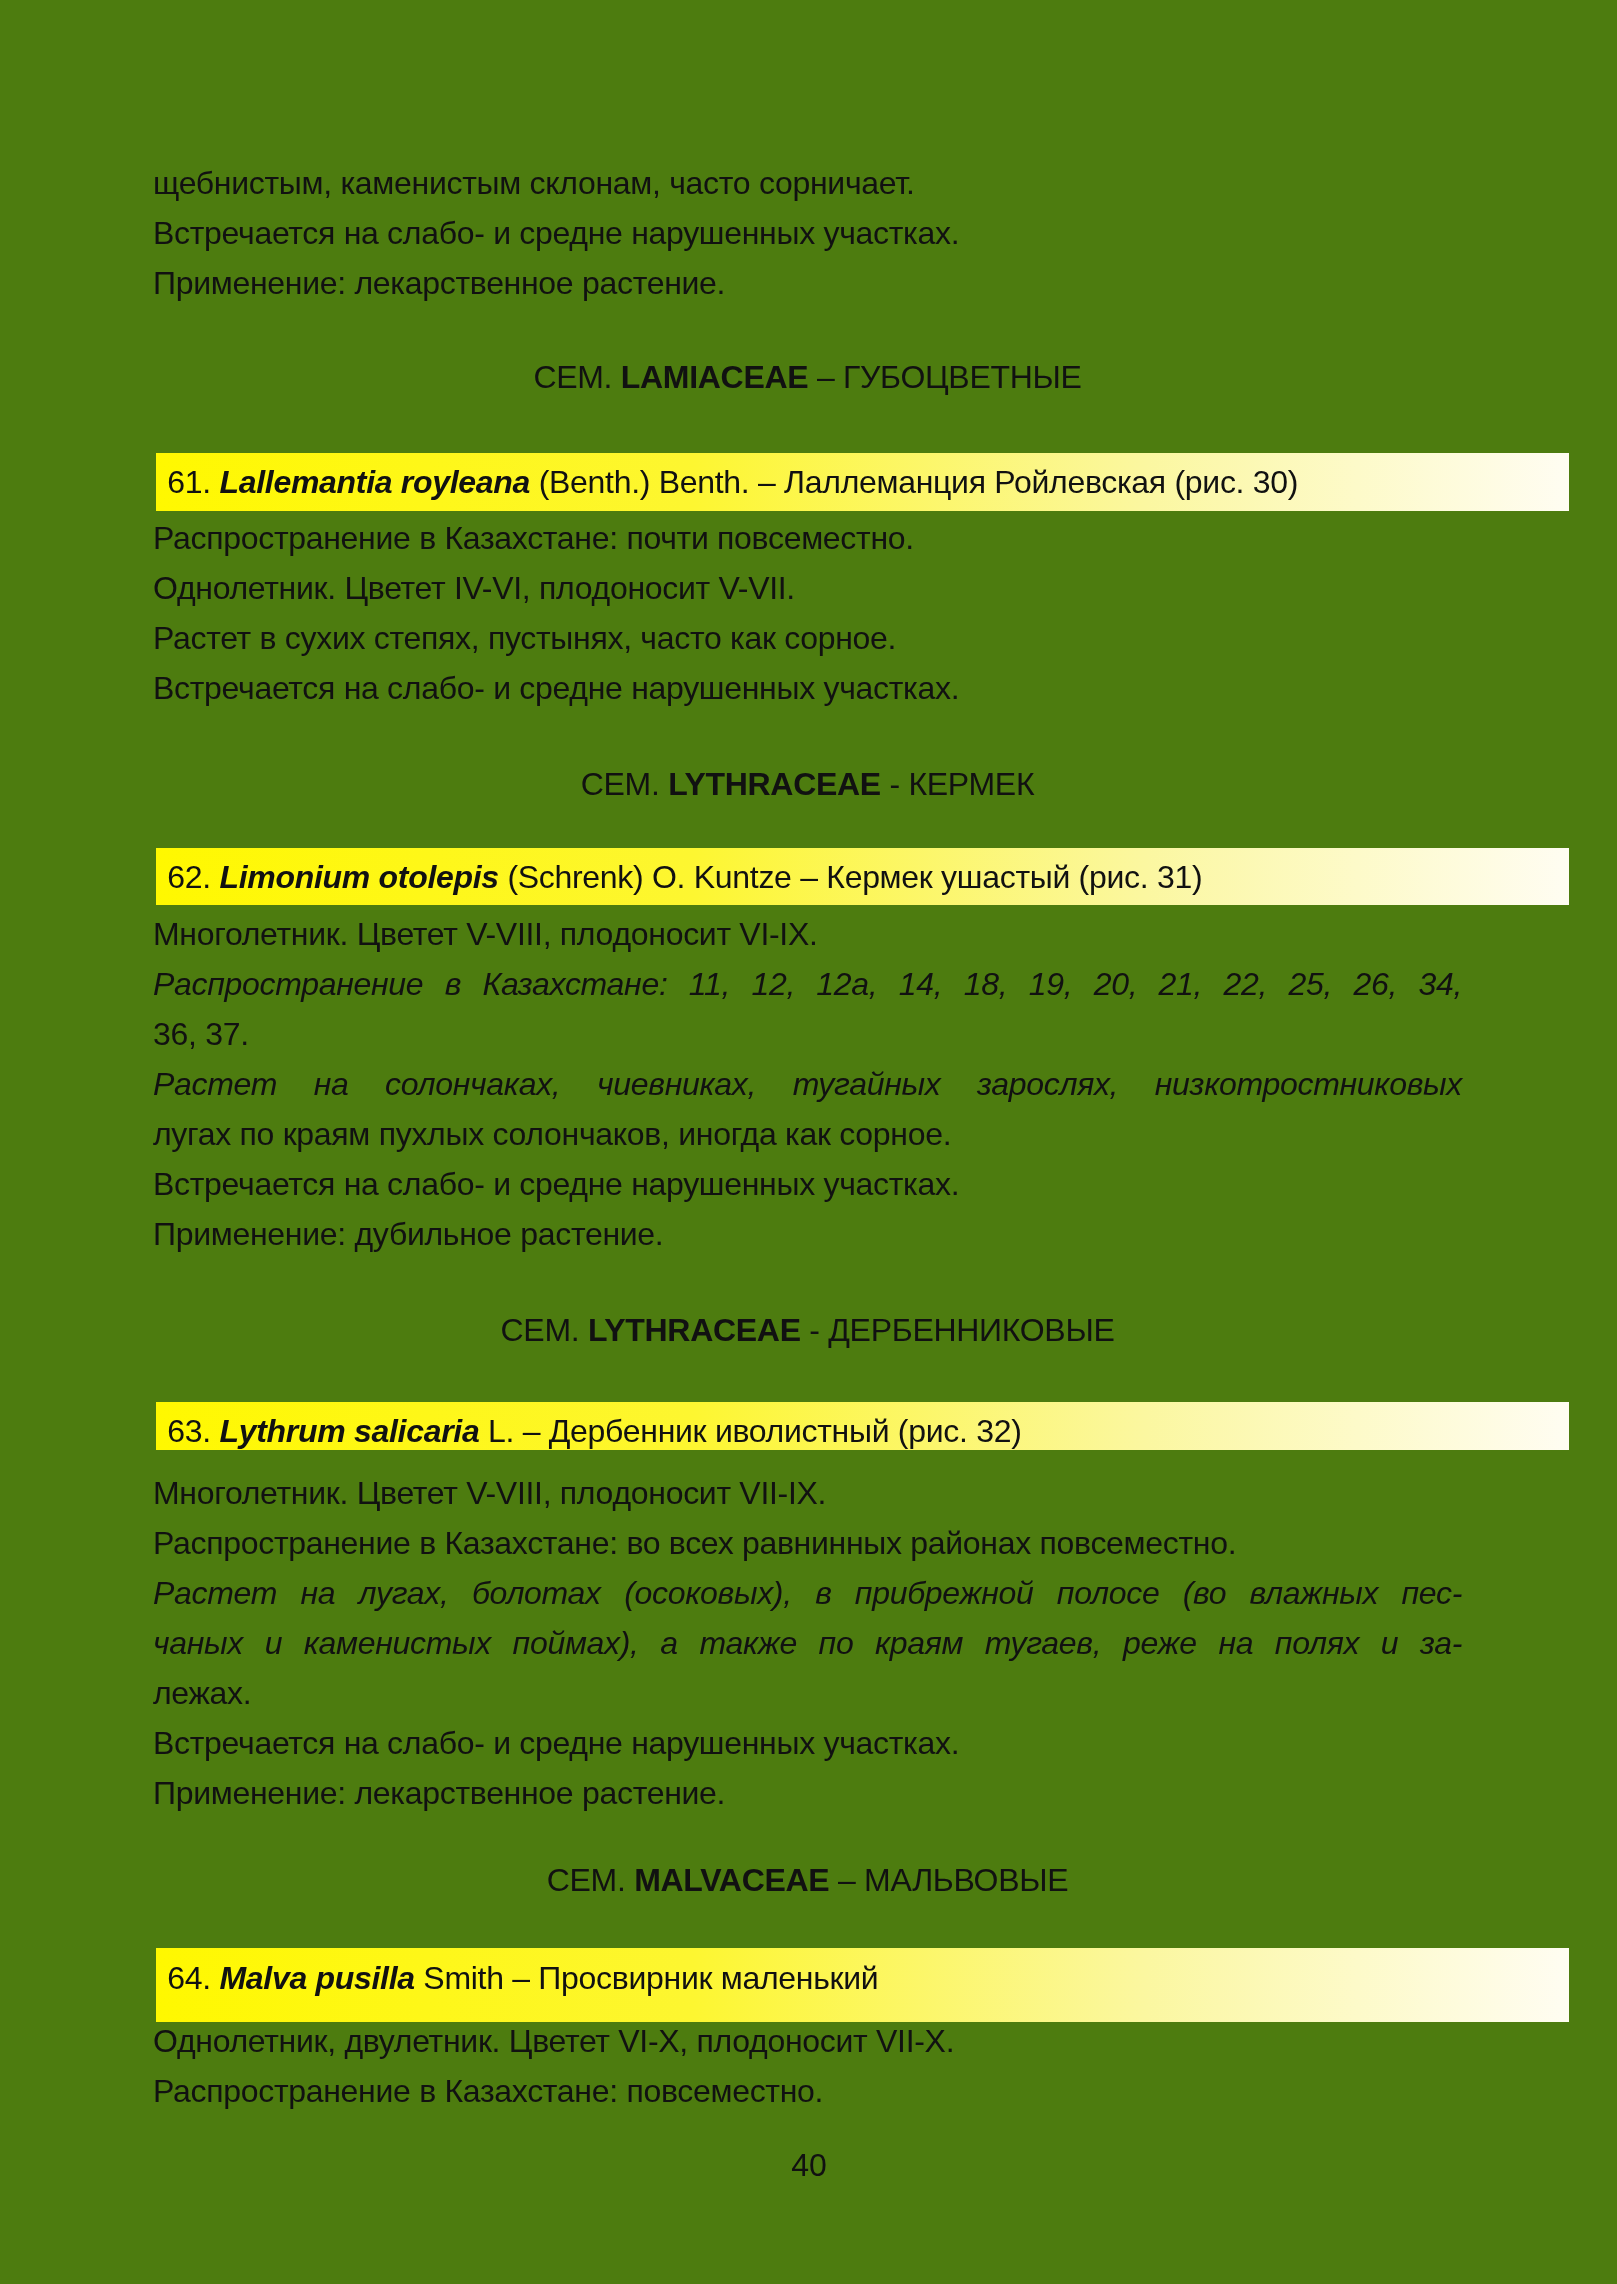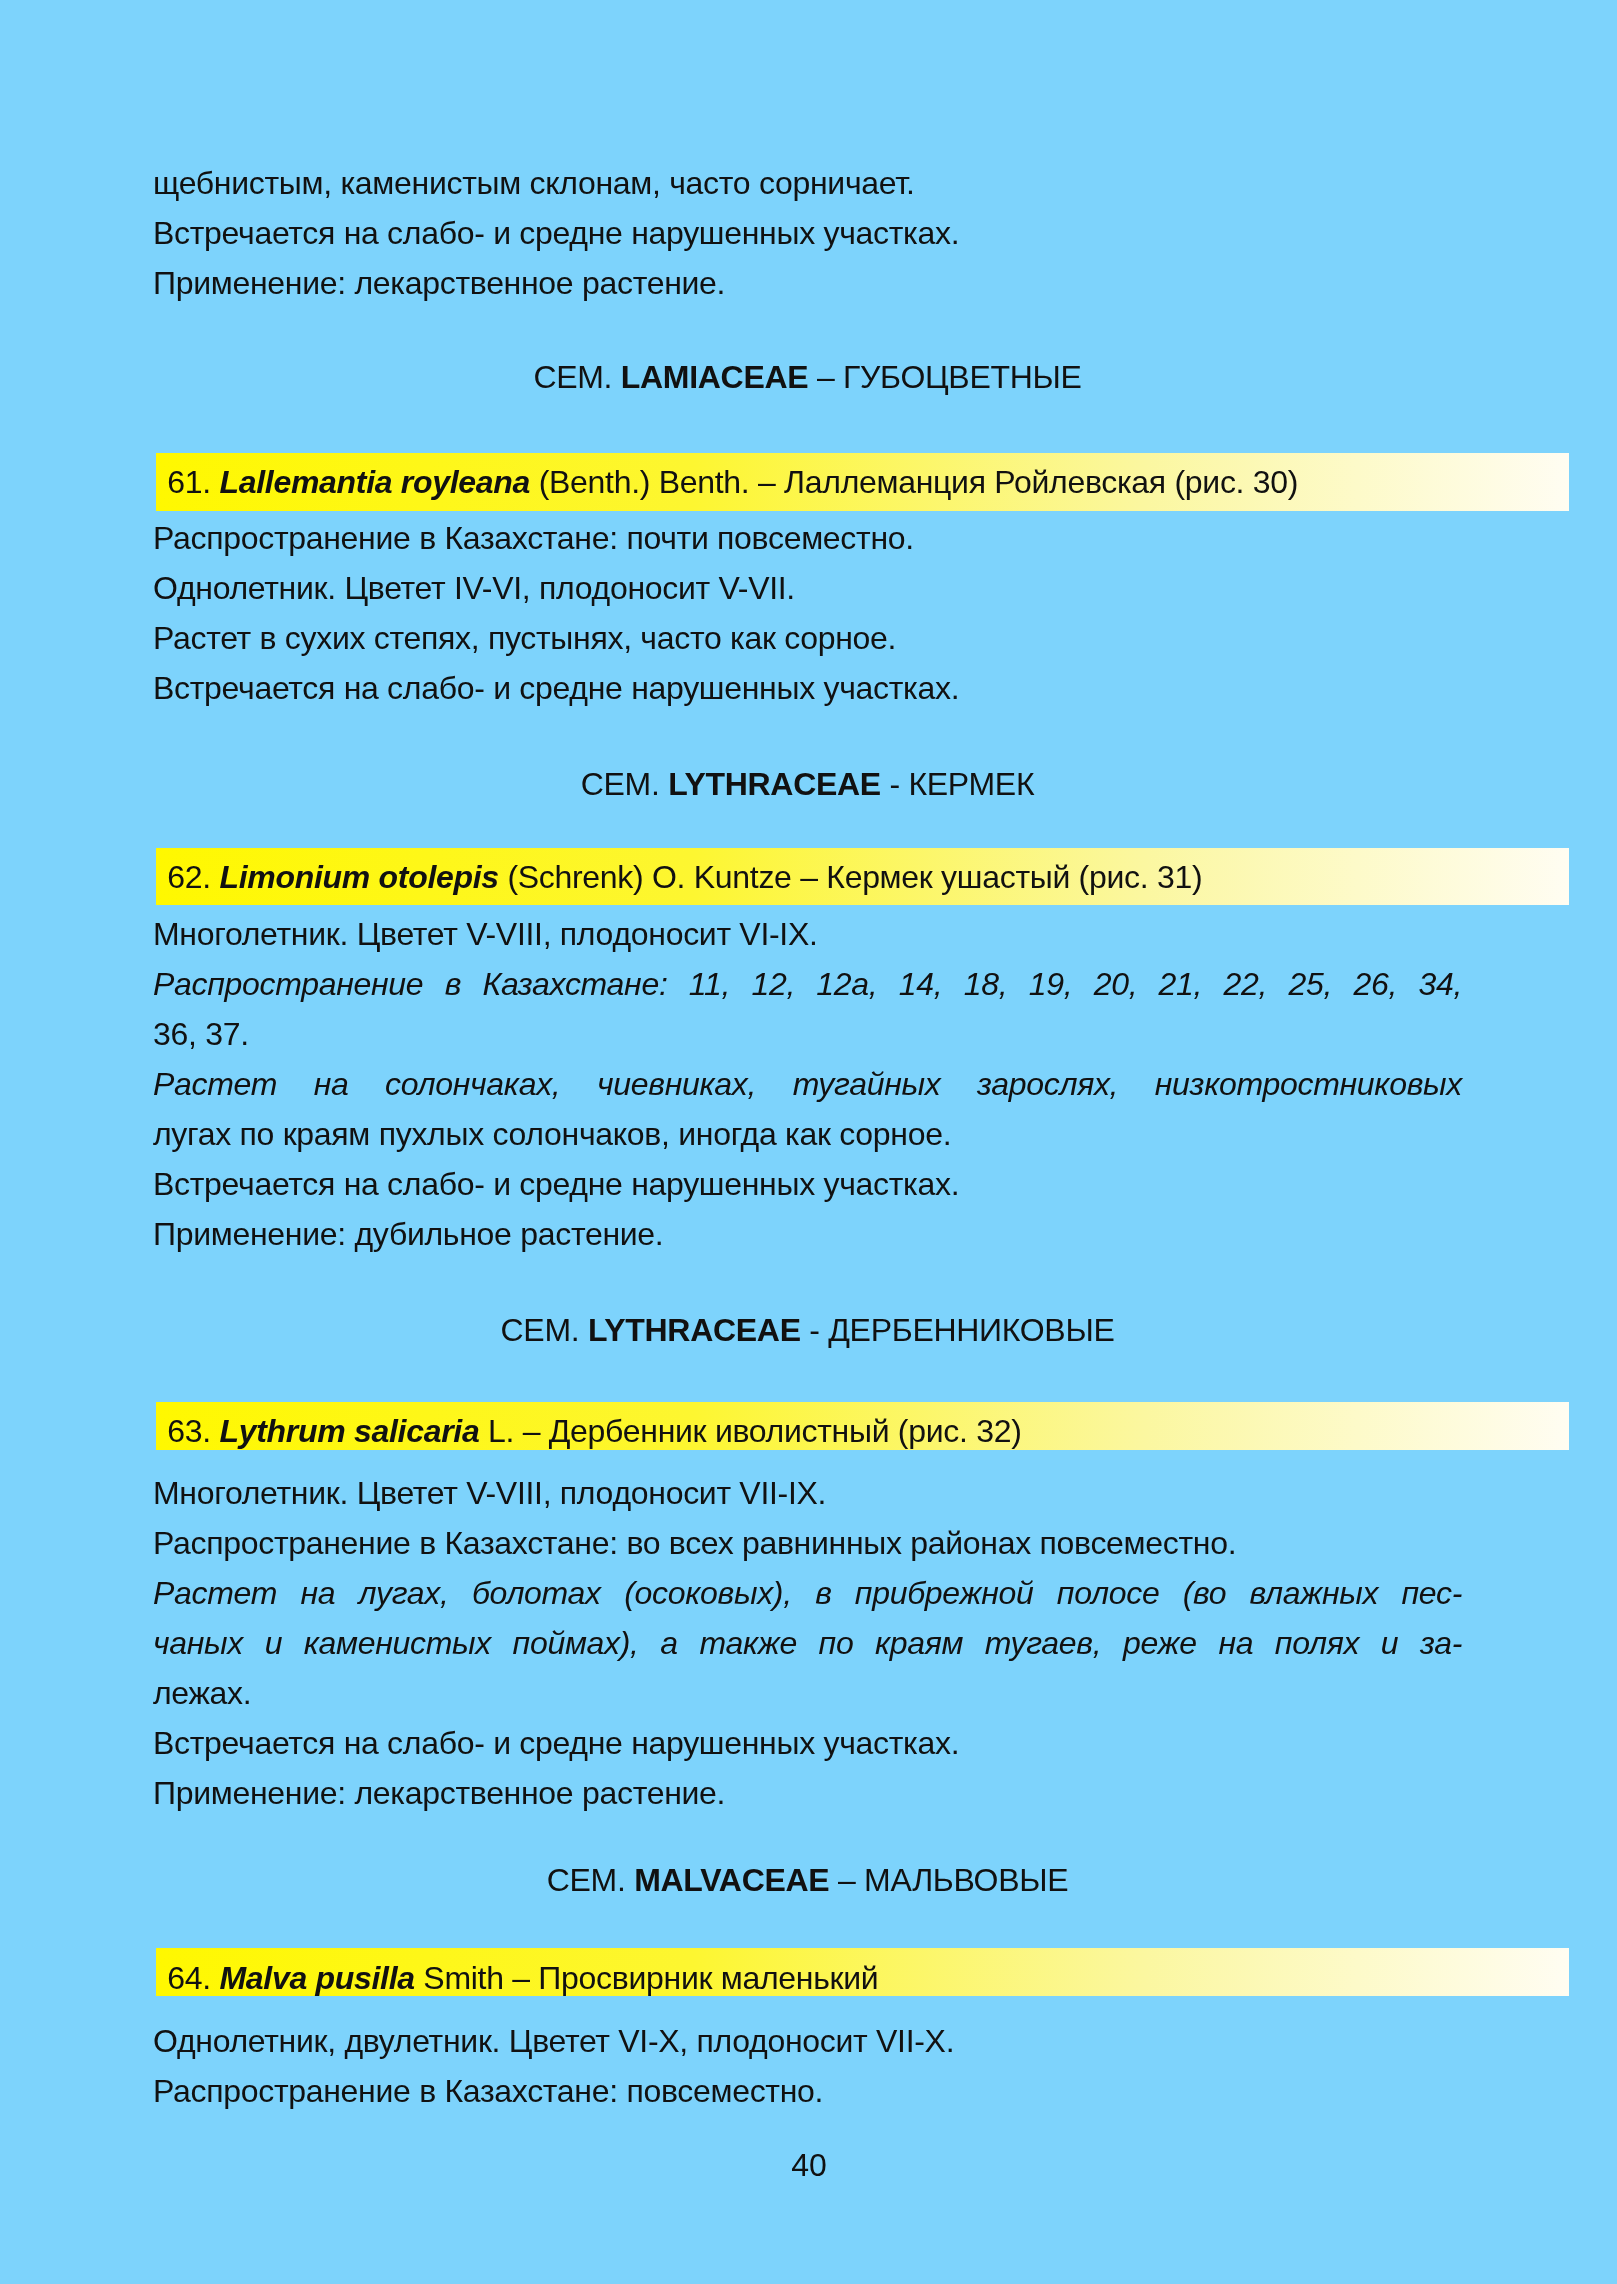--- a/index.html
+++ b/index.html
@@ -6,21 +6,21 @@
   html, body { margin: 0; padding: 0; }
   body {
     background: #ffffff;
     font-family: "Liberation Sans", sans-serif;
     color: #111111;
   }
   .page {
     position: relative;
     width: 1618px;
     height: 2284px;
-    background: #7dd3fc;
+    background: #4d7c0f;
     overflow: hidden;
   }
   .block, .header, .hl {
     position: absolute;
     left: 153px;
     width: 1309px;
     font-size: 32px;
     line-height: 50px;
     letter-spacing: -0.3px;
   }
@@ -109,21 +109,21 @@
     <div class="line j">чаных и каменистых поймах), а также по краям тугаев, реже на полях и за-</div>
     <div class="line">лежах.</div>
     <div class="line">Встречается на слабо- и средне нарушенных участках.</div>
     <div class="line">Применение: лекарственное растение.</div>
   </div>
 
   <div class="header" style="top:1855px">
     <span>СЕМ. </span><span class="fam">MALVACEAE</span><span> – МАЛЬВОВЫЕ</span>
   </div>
 
-  <div class="hl" style="top:1948px;height:48px;line-height:60px">
+  <div class="hl" style="top:1948px;height:74px;line-height:60px">
     <span>64. </span><span class="lat">Malva pusilla</span><span> Smith – Просвирник маленький</span>
   </div>
 
   <div class="block" style="top:2016px">
     <div class="line">Однолетник, двулетник. Цветет VI-X, плодоносит VII-X.</div>
     <div class="line">Распространение в Казахстане: повсеместно.</div>
   </div>
 
   <div class="pageno" style="top:2140px">40</div>
 

